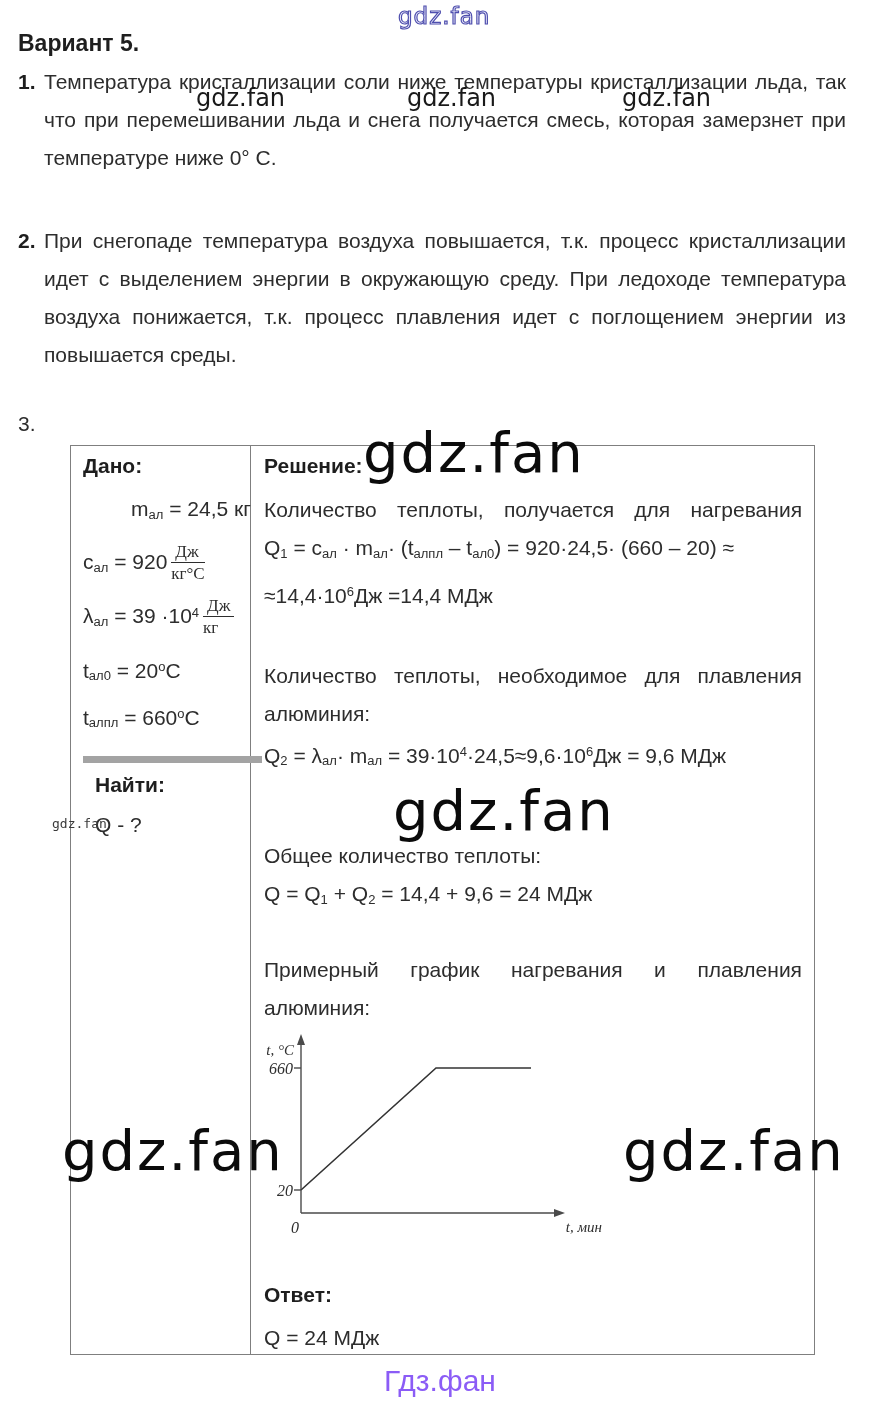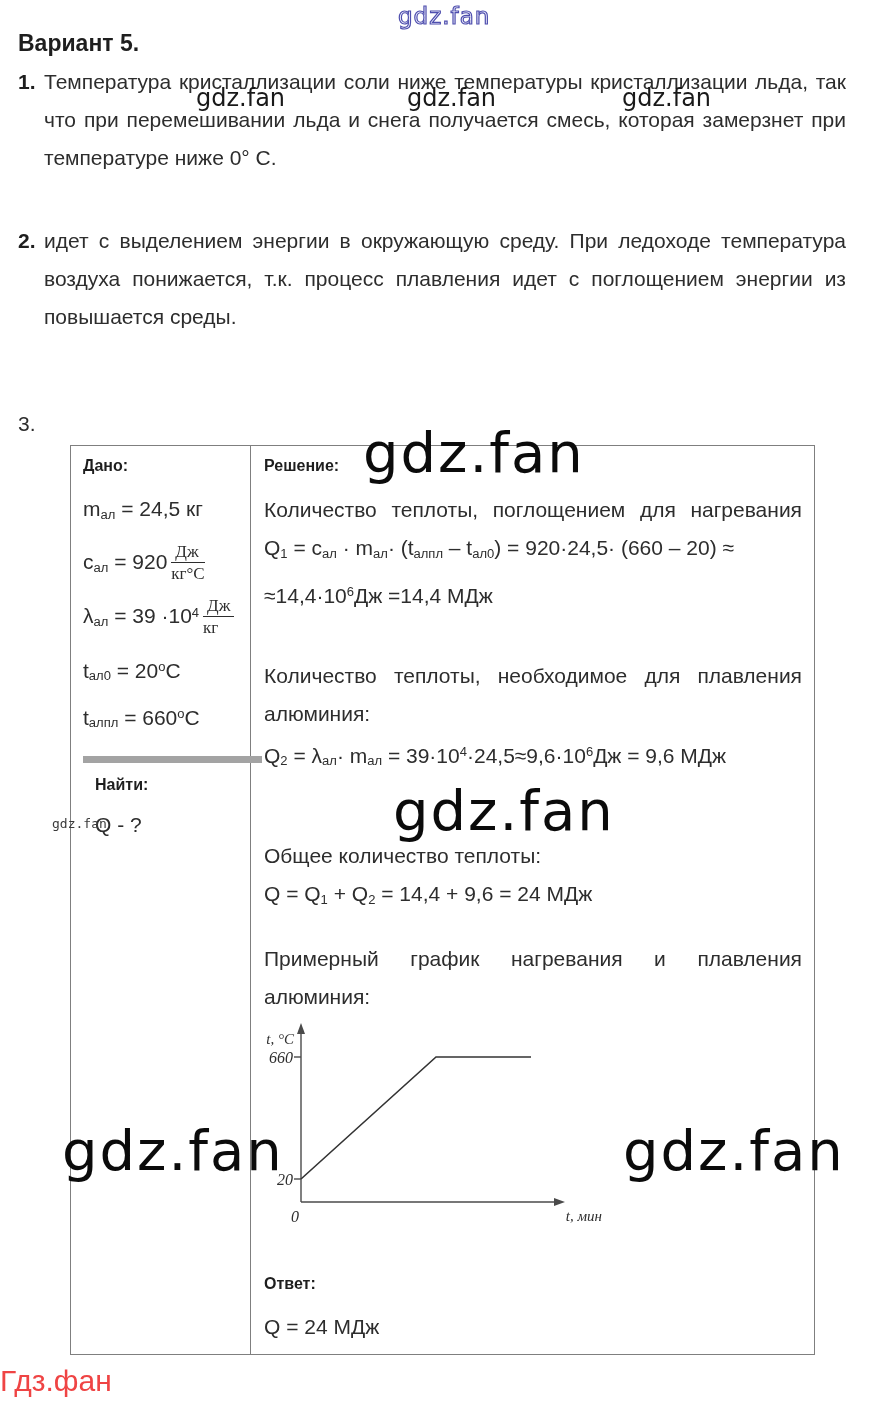--- a/index.html
+++ b/index.html
@@ -24,36 +24,36 @@
   }
   .wm-row{top:84px;font-size:24px;color:#191919;font-family:"DejaVu Sans",sans-serif;}
   .wm-big{font-size:56px;color:#0b0b0b;font-family:"DejaVu Sans",sans-serif;letter-spacing:2px;}
   .wm-small{left:52px;top:816px;font-size:13px;color:#3a3a3a;font-family:"DejaVu Sans Mono",monospace;}
   
   .ttable{left:70px;top:445px;width:745px;height:910px;border:1px solid #7f7f7f;box-sizing:border-box;}
   .col-left{position:absolute;left:0;top:0;width:180px;height:100%;border-right:1px solid #7f7f7f;box-sizing:border-box;}
   .cell-given{position:absolute;left:0;top:0;width:100%;height:310px;padding:6px 0 0 12px;box-sizing:border-box;}
   .cell-find{position:absolute;left:12px;top:310px;width:100%;height:598px;border-top:7px solid #a3a3a3;padding:8px 0 0 12px;box-sizing:border-box;}
   .col-right{position:absolute;left:180px;top:0;width:565px;height:100%;padding:6px 14px 0 13px;box-sizing:border-box;}
-  .cell-header{font-size:16px;font-weight:bold;color:#1e1e1e;line-height:28px;}
+  .cell-header{font-size:21px;font-weight:bold;color:#1e1e1e;line-height:28px;}
   .grow{font-size:21px;line-height:38px;color:#2d2d2d;white-space:nowrap;}
   .frow{height:54px;display:flex;align-items:center;line-height:normal;}
   .frac{display:inline-flex;flex-direction:column;vertical-align:middle;
         font-family:"Liberation Serif",serif;font-size:17px;line-height:1.15;margin-left:4px;}
   .frac .num{border-bottom:1.4px solid #2d2d2d;padding:0 4px 1px 4px;}
   .frac .den{padding-top:1px;}
   sub{font-size:0.62em;vertical-align:-0.22em;letter-spacing:0;}
   sup{font-size:0.62em;vertical-align:0.5em;}
   .sline{font-size:21px;line-height:38px;color:#2d2d2d;}
   .just{text-align:justify;text-align-last:justify;}
   .graph-wrap{margin-top:6px;margin-left:-7px;height:212px;}
   .answer-h{margin-top:36px;}
   .answer-v{margin-top:10px;}
   
-  .footer{left:0;top:1364px;width:100%;font-size:30px;color:#ef4444;}
+  .footer{left:0;top:1364px;width:100%;text-align:center;font-size:30px;color:#8b5cf6;}
   svg text{font-family:"Liberation Serif",serif;font-style:italic;fill:#2f2f2f;}
 </style>
 </head>
 <body>
 
 <div class="sheet">
 
   <div class="abs wm-top">gdz.fan</div>
 
   <div class="abs doc-title">Вариант 5.</div>
@@ -64,32 +64,33 @@
     <div class="pline">что при перемешивании льда и снега получается смесь, которая замерзнет при</div>
     <div class="pline last">температуре ниже 0° С.</div>
   </div>
 
   <div class="abs wm-row" style="left:196px;">gdz.fan</div>
   <div class="abs wm-row" style="left:407px;">gdz.fan</div>
   <div class="abs wm-row" style="left:622px;">gdz.fan</div>
 
   <div class="abs item-num" style="left:18px;top:222px;">2.</div>
   <div class="abs para" style="left:44px;top:222px;">
+    <div class="pline">При снегопаде температура воздуха повышается, т.к. процесс кристаллизации</div>
     <div class="pline">идет с выделением энергии в окружающую среду. При ледоходе температура</div>
     <div class="pline">воздуха понижается, т.к. процесс плавления идет с поглощением энергии из</div>
     <div class="pline last">повышается среды.</div>
   </div>
 
   <div class="abs item-num plain" style="left:18px;top:405px;">3.</div>
 
   <div class="abs ttable">
     <div class="col-left">
       <div class="cell-given">
         <div class="cell-header">Дано:</div>
-        <div class="grow" style="margin-top:10px;">m<sub>ал</sub> = 24,5 кг</div>
+        <div class="grow" style="margin-top:10px;margin-left:48px;">m<sub>ал</sub> = 24,5 кг</div>
         <div class="grow frow" style="margin-top:2px;">
           <span>c<sub>ал</sub> = 920 </span>
           <span class="frac">
             <span class="num">Дж</span>
             <span class="den">кг°С</span>
           </span>
         </div>
         <div class="grow frow">
           <span>λ<sub>ал</sub> = 39 ·10<sup>4</sup></span>
           <span class="frac">
@@ -101,29 +102,29 @@
         <div class="grow">t<sub>алпл</sub> = 660<sup>о</sup>С</div>
       </div>
       <div class="cell-find">
         <div class="cell-header">Найти:</div>
         <div class="grow" style="margin-top:7px;">Q - ?</div>
       </div>
     </div>
 
     <div class="col-right">
       <div class="cell-header">Решение:</div>
-      <div class="sline just" style="margin-top:11px;">Количество теплоты, поглощением для нагревания</div>
+      <div class="sline just" style="margin-top:11px;">Количество теплоты, получается для нагревания</div>
       <div class="sline">Q<sub>1</sub> = c<sub>ал</sub> · m<sub>ал</sub>· (t<sub>алпл</sub> – t<sub>ал0</sub>) = 920·24,5· (660 – 20) ≈</div>
       <div class="sline">≈14,4·10<sup>6</sup>Дж =14,4 МДж</div>
       <div class="sline just" style="margin-top:43px;">Количество теплоты, необходимое для плавления</div>
       <div class="sline">алюминия:</div>
       <div class="sline">Q<sub>2</sub> = λ<sub>ал</sub>· m<sub>ал</sub> = 39·10<sup>4</sup>·24,5≈9,6·10<sup>6</sup>Дж = 9,6 МДж</div>
       <div class="sline" style="margin-top:56px;">Общее количество теплоты:</div>
       <div class="sline">Q = Q<sub>1</sub> + Q<sub>2</sub> = 14,4 + 9,6 = 24 МДж</div>
-      <div class="sline just" style="margin-top:21px;">Примерный график нагревания и плавления</div>
+      <div class="sline just" style="margin-top:32px;">Примерный график нагревания и плавления</div>
       <div class="sline">алюминия:</div>
 
       <div class="graph-wrap">
         <svg width="360" height="212" viewBox="0 0 360 212">
 
           <line x1="44" y1="8" x2="44" y2="180" stroke="#4a4a4a" stroke-width="1.4"></line>
           <polygon points="44,1 40,12 48,12" fill="#4a4a4a"></polygon>
           <line x1="44" y1="180" x2="300" y2="180" stroke="#4a4a4a" stroke-width="1.4"></line>
           <polygon points="308,180 297,176 297,184" fill="#4a4a4a"></polygon>
 

